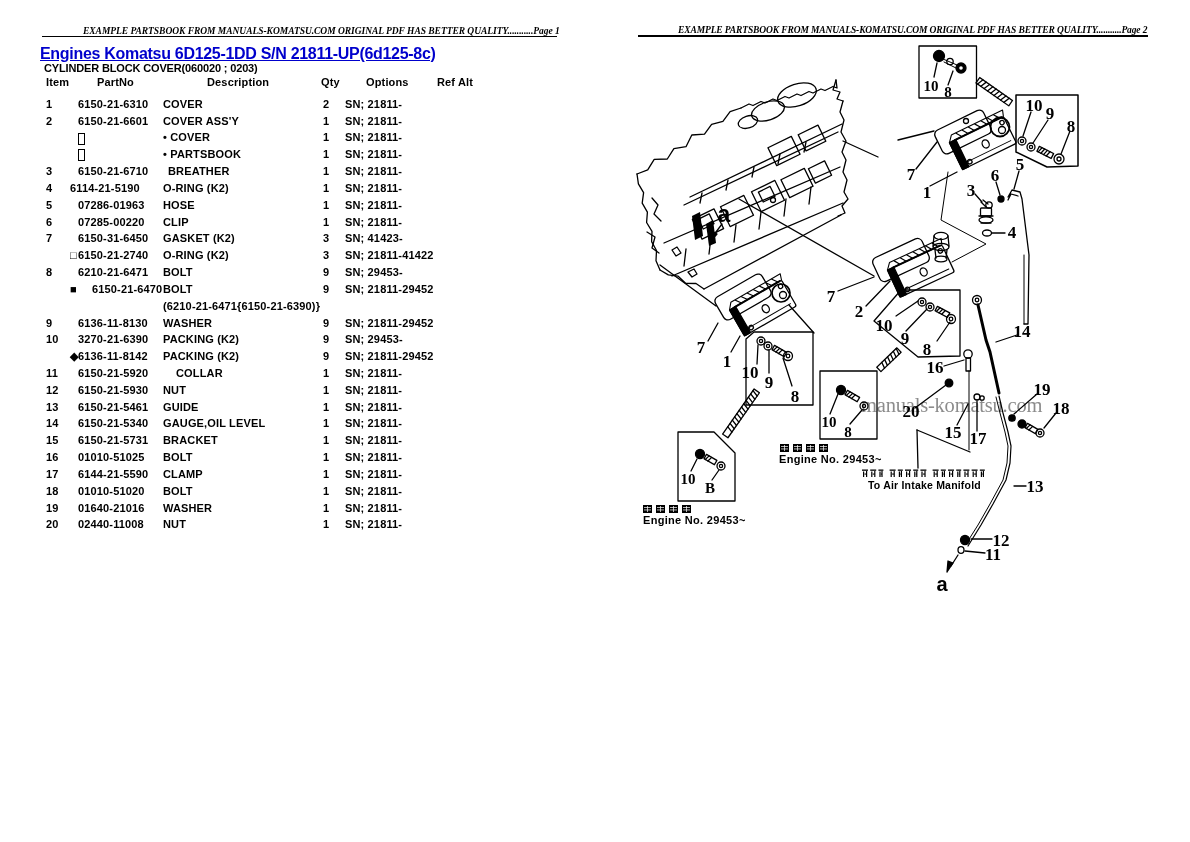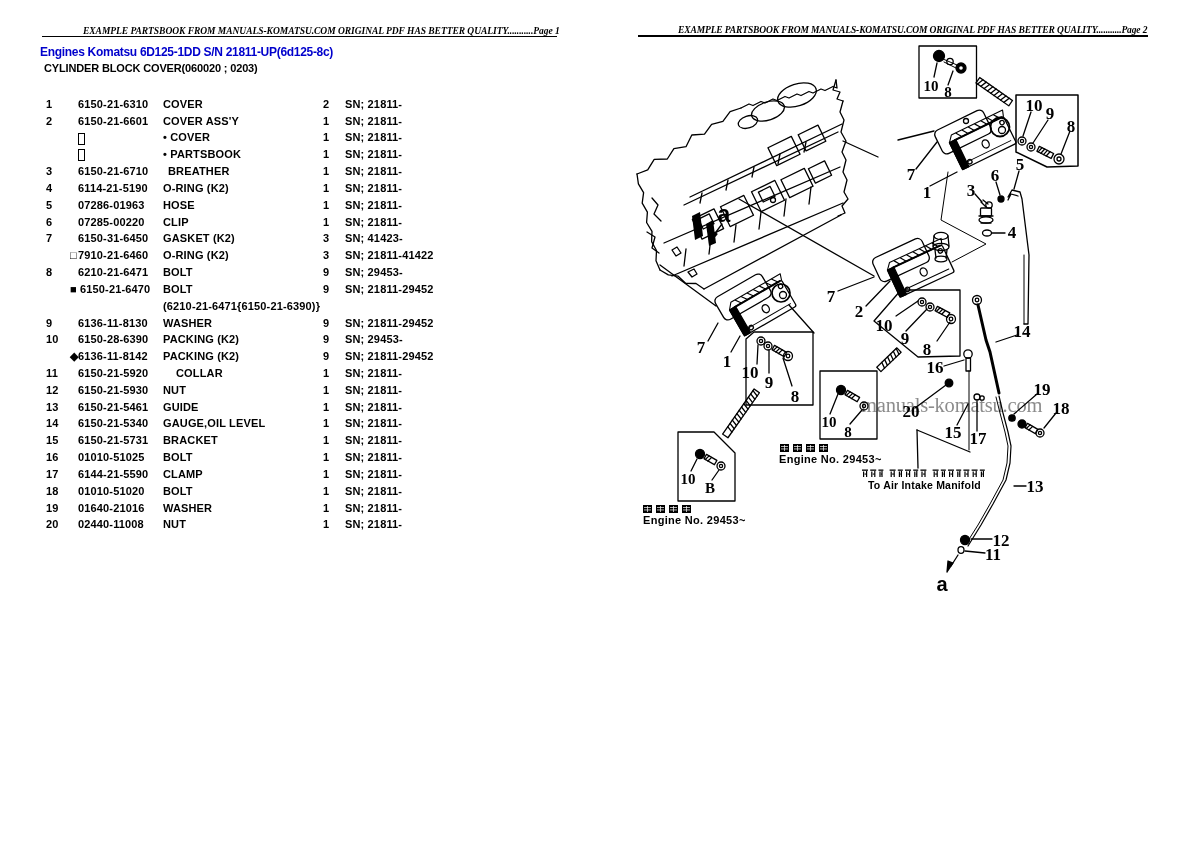--- a/index.html
+++ b/index.html
@@ -1,20 +1,20 @@
 <!DOCTYPE html>
 <html><head><meta charset="utf-8"><style>
 html,body{margin:0;padding:0;background:#fff}
 #page{position:relative;width:1190px;height:842px;background:#fff;overflow:hidden;
  font-family:"Liberation Sans", sans-serif;color:#000}
 .hdr{position:absolute;font-family:"Liberation Serif",serif;font-style:italic;font-weight:bold;
  font-size:9.5px;letter-spacing:-0.04px;white-space:pre}
 .rule{position:absolute;height:1.4px;background:#000}
-.link{position:absolute;left:40px;top:45px;font-size:12px;font-weight:bold;color:#0000cc;
- letter-spacing:-0.3px;white-space:pre}
+.link{position:absolute;left:40px;top:45px;font-size:16px;font-weight:bold;color:#0000cc;
+ text-decoration:underline;letter-spacing:-0.3px;white-space:pre}
 .title{position:absolute;left:44px;top:61.5px;font-size:11px;font-weight:bold;letter-spacing:-0.15px;white-space:pre}
 .thead s,.row s{position:absolute;white-space:pre;font-weight:bold;font-size:11px;letter-spacing:0.15px;text-decoration:none}
 .thead,.row{position:absolute;left:0;top:0;width:560px;height:16.8px;line-height:16.8px}
 .tofu{display:inline-block}
 .tofu::after{content:"";position:absolute;left:0;top:3.2px;width:5px;height:10px;border:1.1px solid #000}
 </style></head>
 <body>
 <div id="page">
 
 <div class="hdr" style="left:83px;top:25.5px">EXAMPLE PARTSBOOK FROM MANUALS-KOMATSU.COM ORIGINAL PDF HAS BETTER QUALITY...........Page 1</div>
@@ -22,20 +22,28 @@
 <div class="rule" style="left:42px;top:35.6px;width:515px"></div>
 
 <div class="hdr" style="left:678px;top:24.5px;letter-spacing:-0.12px">EXAMPLE PARTSBOOK FROM MANUALS-KOMATSU.COM ORIGINAL PDF HAS BETTER QUALITY...........Page 2</div>
 
 <div class="rule" style="left:638px;top:35.2px;width:510px"></div>
 
 <div class="link">Engines Komatsu 6D125-1DD S/N 21811-UP(6d125-8c)</div>
 
 <div class="title">CYLINDER BLOCK COVER(060020 ; 0203)</div>
 
+<div class="thead" style="top:74px">
+      <s style="left:46px">Item</s>
+      <s style="left:97px">PartNo</s>
+      <s style="left:207px">Description</s>
+      <s style="left:321px">Qty</s>
+      <s style="left:366px">Options</s>
+      <s style="left:437px">Ref Alt</s>
+    </div>
 <div class="row" style="top:95.8px">
       <s style="left:46px">1</s>
       <s style="left:78px">6150-21-6310</s>
       <s style="left:163px">COVER</s>
       <s style="left:323px">2</s>
       <s style="left:345px">SN; 21811-</s>
     </div>
 <div class="row" style="top:112.6px">
       <s style="left:46px">2</s>
       <s style="left:78px">6150-21-6601</s>
@@ -57,21 +65,21 @@
     </div>
 <div class="row" style="top:163.1px">
       <s style="left:46px">3</s>
       <s style="left:78px">6150-21-6710</s>
       <s style="left:168px">BREATHER</s>
       <s style="left:323px">1</s>
       <s style="left:345px">SN; 21811-</s>
     </div>
 <div class="row" style="top:179.9px">
       <s style="left:46px">4</s>
-      <s style="left:78px">6114-21-5190</s>
+      <s style="left:70px">6114-21-5190</s>
       <s style="left:163px">O-RING (K2)</s>
       <s style="left:323px">1</s>
       <s style="left:345px">SN; 21811-</s>
     </div>
 <div class="row" style="top:196.7px">
       <s style="left:46px">5</s>
       <s style="left:78px">07286-01963</s>
       <s style="left:163px">HOSE</s>
       <s style="left:323px">1</s>
       <s style="left:345px">SN; 21811-</s>
@@ -85,52 +93,52 @@
     </div>
 <div class="row" style="top:230.4px">
       <s style="left:46px">7</s>
       <s style="left:78px">6150-31-6450</s>
       <s style="left:163px">GASKET (K2)</s>
       <s style="left:323px">3</s>
       <s style="left:345px">SN; 41423-</s>
     </div>
 <div class="row" style="top:247.2px">
       <s style="left:70px">□</s>
-      <s style="left:78px">7910-21-6460</s>
+      <s style="left:78px">6150-21-2740</s>
       <s style="left:163px">O-RING (K2)</s>
       <s style="left:323px">3</s>
       <s style="left:345px">SN; 21811-41422</s>
     </div>
 <div class="row" style="top:264.0px">
       <s style="left:46px">8</s>
       <s style="left:78px">6210-21-6471</s>
       <s style="left:163px">BOLT</s>
       <s style="left:323px">9</s>
       <s style="left:345px">SN; 29453-</s>
     </div>
 <div class="row" style="top:280.8px">
       <s style="left:70px">■</s>
-      <s style="left:80px">6150-21-6470</s>
+      <s style="left:92px">6150-21-6470</s>
       <s style="left:163px">BOLT</s>
       <s style="left:323px">9</s>
       <s style="left:345px">SN; 21811-29452</s>
     </div>
 <div class="row" style="top:297.6px">
       <s style="left:163px">(6210-21-6471{6150-21-6390)}</s>
     </div>
 <div class="row" style="top:314.5px">
       <s style="left:46px">9</s>
       <s style="left:78px">6136-11-8130</s>
       <s style="left:163px">WASHER</s>
       <s style="left:323px">9</s>
       <s style="left:345px">SN; 21811-29452</s>
     </div>
 <div class="row" style="top:331.3px">
       <s style="left:46px">10</s>
-      <s style="left:78px">6150-28-6390</s>
+      <s style="left:78px">3270-21-6390</s>
       <s style="left:163px">PACKING (K2)</s>
       <s style="left:323px">9</s>
       <s style="left:345px">SN; 29453-</s>
     </div>
 <div class="row" style="top:348.1px">
       <s style="left:70px">◆</s>
       <s style="left:78px">6136-11-8142</s>
       <s style="left:163px">PACKING (K2)</s>
       <s style="left:323px">9</s>
       <s style="left:345px">SN; 21811-29452</s>

